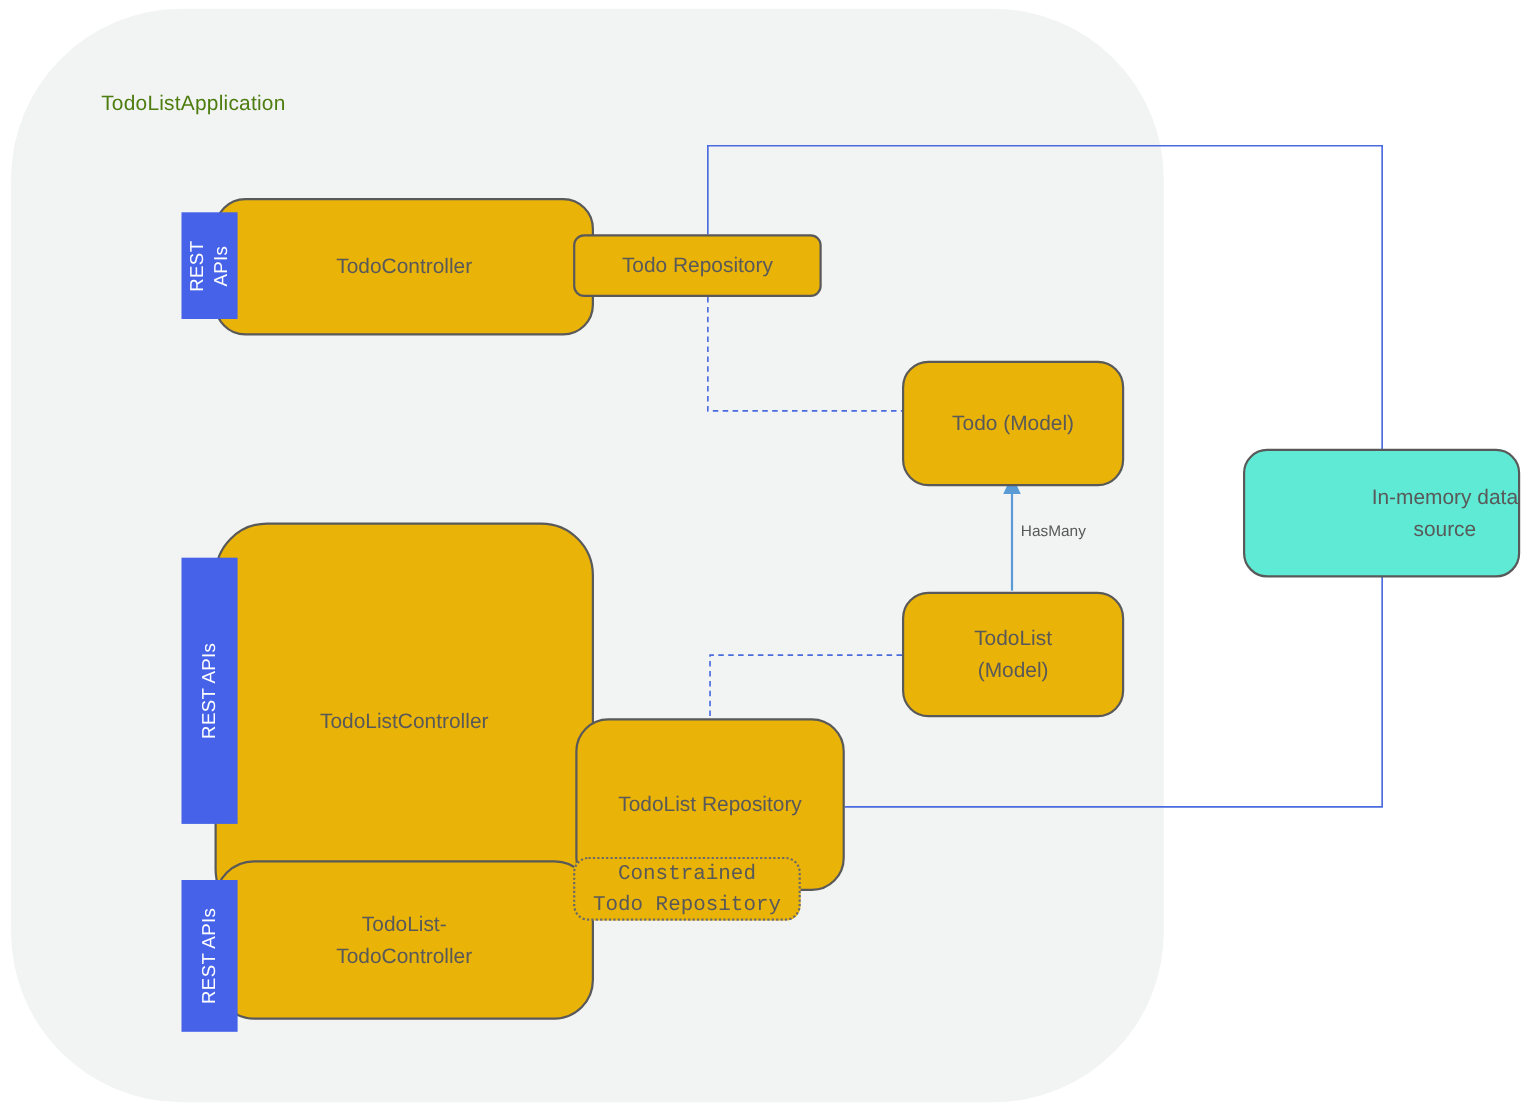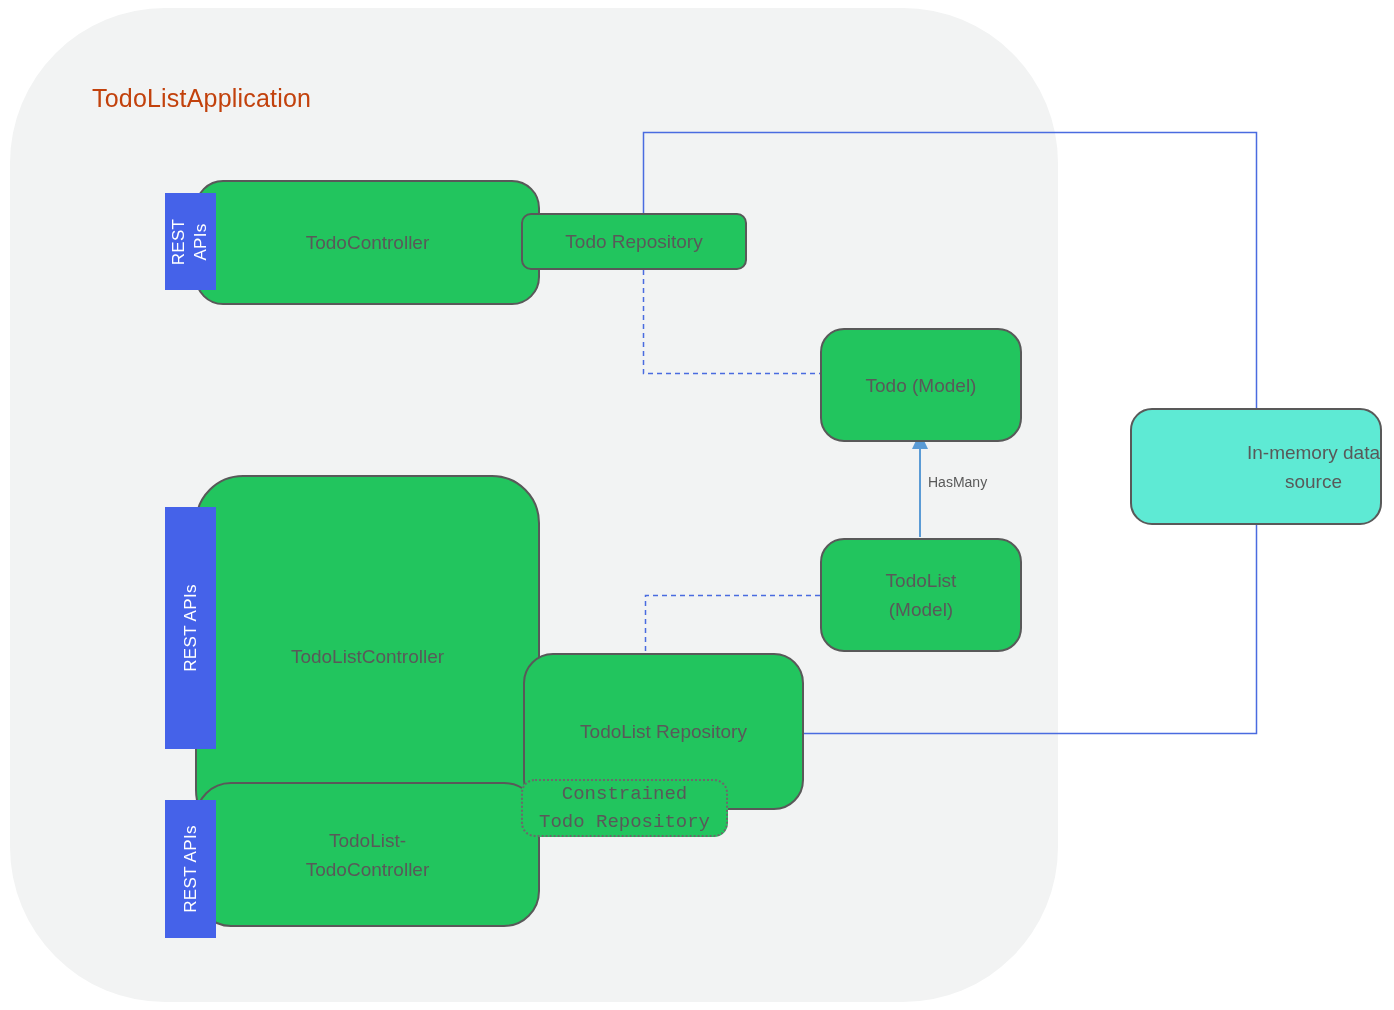--- a/index.html
+++ b/index.html
@@ -5,26 +5,26 @@
   html,body{margin:0;padding:0;}
   body{
     width:1394px;height:1010px;position:relative;background:#ffffff;
     font-family:"Liberation Sans",sans-serif;color:#595959;overflow:hidden;
   }
   .container{
     position:absolute;left:10px;top:8px;width:1048px;height:994px;
     background:#f2f3f3;border-radius:155px;z-index:0;
   }
   .title{
-    position:absolute;left:92px;top:84px;font-size:25px;color:#c2410c;
+    position:absolute;left:92px;top:84px;font-size:19px;color:#4d7c0f;
     z-index:2;letter-spacing:0.2px;
   }
   .svg-layer{position:absolute;left:0;top:0;z-index:1;}
   .box{
-    position:absolute;border:2px solid #595959;background:#22c55e;
+    position:absolute;border:2px solid #595959;background:#eab308;
     display:flex;align-items:center;justify-content:center;text-align:center;
     font-size:19px;color:#595959;white-space:pre-line;line-height:29px;box-sizing:border-box;
   }
   .z2{z-index:2}.z3{z-index:3}.z5{z-index:5}
   .box.white{background:#5eead4;justify-content:flex-end;}
   .box.dotted{border:2px dotted #6a6a6a;font-family:Liberation Mono, monospace;}
   .tab{
     position:absolute;background:#4562e9;z-index:4;
     display:flex;align-items:center;justify-content:center;
   }
@@ -80,21 +80,21 @@
 </div>
 
 <div class="tab" style="left:165px;top:800px;width:51px;height:138px;">
   <span>REST APIs</span>
 </div>
 
 <div class="box z3" style="left:521px;top:213px;width:226px;height:57px;border-radius:10px;">
   <span>Todo Repository</span>
 </div>
 
-<div class="box z3" style="left:523px;top:653px;width:281px;height:157px;border-radius:30px;">
+<div class="box z3" style="left:523px;top:653px;width:245px;height:157px;border-radius:30px;">
   <span>TodoList Repository</span>
 </div>
 
 <div class="box dotted z5" style="left:521px;top:779px;width:207px;height:58px;border-radius:14px;line-height:28px;">
   <span>Constrained
 Todo Repository</span>
 </div>
 
 <div class="box z2" style="left:820px;top:316px;width:202px;height:114px;border-radius:24px;margin-top:12px;">
   <span>Todo (Model)</span>

